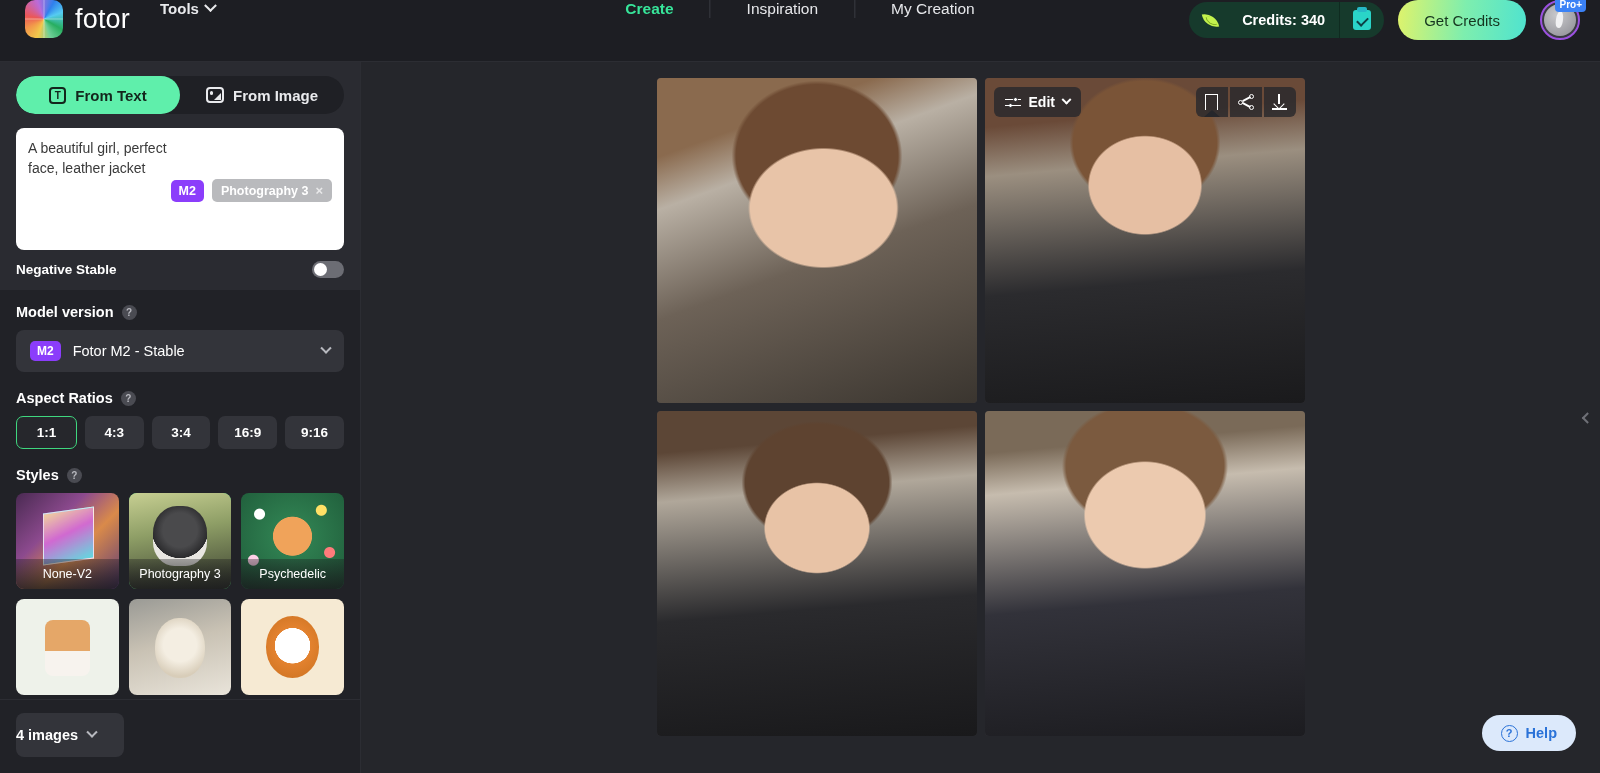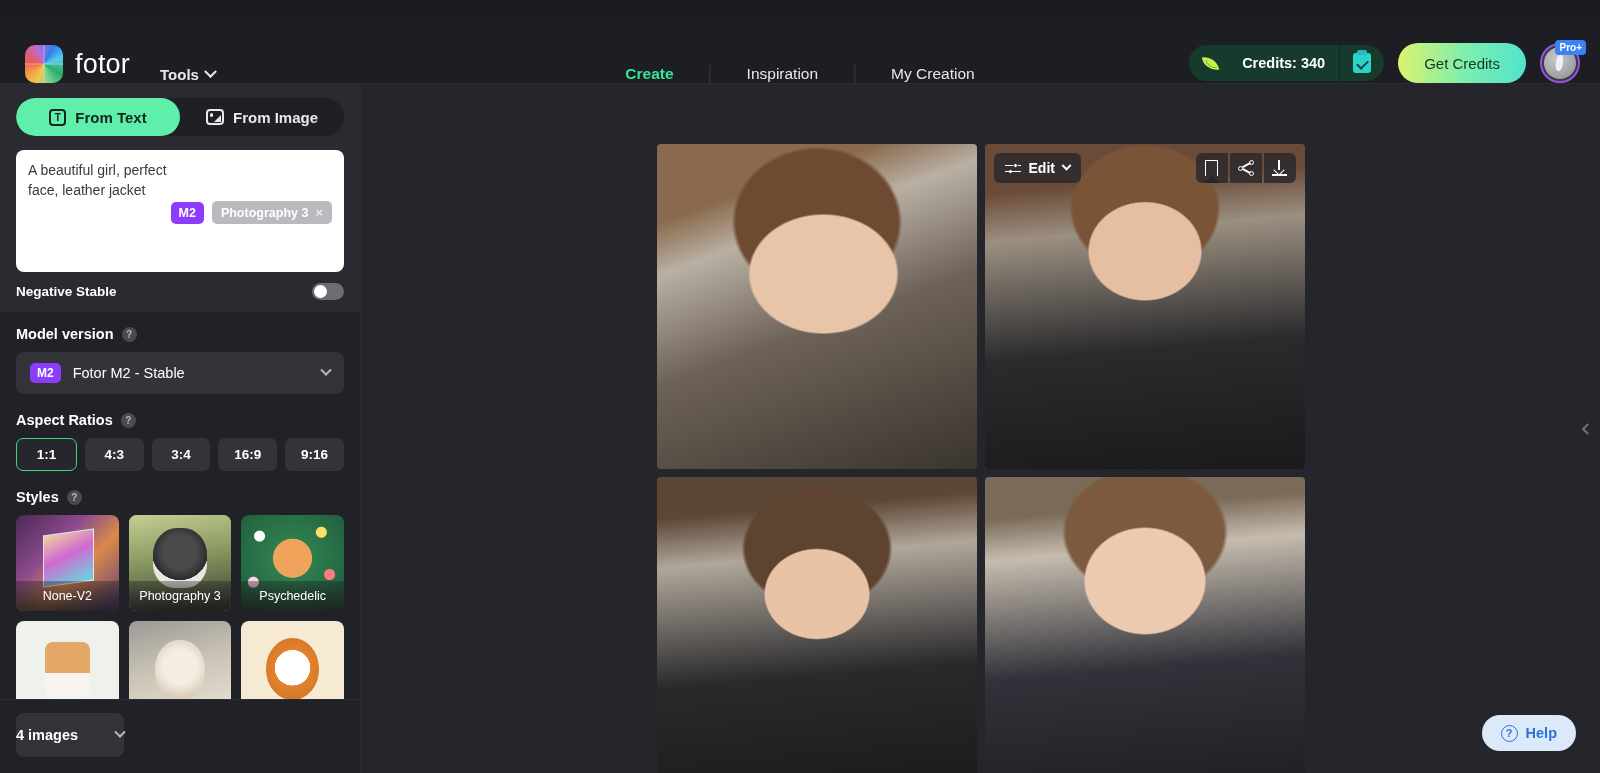--- a/index.html
+++ b/index.html
@@ -8,24 +8,23 @@
     background: #1b1c20;
     font-family: "Liberation Sans", sans-serif;
     overflow: hidden;
   }
   .app { position: relative; width: 1600px; height: 773px; display: flex; flex-direction: column; }
 
   
   .header {
     height: 62px; flex: 0 0 62px;
     background: #1d1e23;
-    display: flex; align-items: flex-end;
+    display: flex; align-items: flex-start;
     border-bottom: 1px solid #2c2d33;
     position: relative;
-    margin-top: 22px;
   }
   .brand { display: flex; align-items: center; gap: 12px; margin-left: 25px; }
   .logo-mark {
     width: 38px; height: 38px; border-radius: 10px; overflow: hidden;
     position: relative; flex: 0 0 38px;
     background: conic-gradient(from 200deg,
       #f2c94c 0deg, #f2994a 40deg, #eb5757 80deg,
       #bb6bd9 140deg, #2f80ed 190deg, #56ccf2 230deg,
       #27ae60 280deg, #6fcf97 320deg, #f2c94c 360deg);
   }
@@ -164,32 +163,32 @@
   .th-paint { background: linear-gradient(165deg,#9a9a95,#c9c2b4 45%,#e9e4da); }
   .th-paint::after{content:""; position:absolute; left:26%; top:20%; width:48%; height:62%; border-radius:48%;
     background: radial-gradient(circle at 50% 45%, #f4eee2 40%, #d8cdb9 75%); }
   .th-flat { background: #f6ead3; }
   .th-flat::after{content:""; position:absolute; left:24%; top:18%; width:52%; height:64%; border-radius:50%;
     background: radial-gradient(circle at 50% 48%, #fff 42%, #e3822f 43%, #c9701f 100%); }
 
   .sb-bottom { background: #212227; padding: 13px 16px 16px; display:flex; gap: 10px;
     border-top: 1px solid #2c2d33; }
   .count-select { width: 108px; height: 44px; background: #33343a; border-radius: 8px;
-    display:flex; align-items:center; justify-content:space-between; gap: 10px; color:#fff;
+    display:flex; align-items:center; justify-content:flex-start; gap: 10px; color:#fff;
     font-size: 14.5px; font-weight: 600; cursor: pointer; }
   .gen-btn { flex: 1; height: 44px; border-radius: 8px; border: none; cursor: pointer; font-family: inherit;
     background: linear-gradient(95deg,#dff36b 0%,#86efb4 55%,#4ce3c5 100%);
     display:flex; align-items:center; padding: 0 14px 0 18px; }
   .gen-label { color:#14301f; font-size: 16px; font-weight: 700; }
   .gen-cost { margin-left:auto; background: rgba(255,255,255,.26); border-radius: 14px; height: 26px;
     display:flex; align-items:center; gap: 6px; padding: 0 11px; color: #14301f; font-size: 13.5px; font-weight: 700; }
 
   
   .main { flex: 1; background: #25262b; position: relative; display:flex; justify-content:center; padding-top: 16px; }
-  .grid { display: grid; grid-template-columns: 320px 320px; grid-template-rows: 325px 325px; gap: 8px; margin-top: 44px; }
+  .grid { display: grid; grid-template-columns: 320px 320px; grid-template-rows: 325px 325px; gap: 8px; }
   .cell { position: relative; border-radius: 4px; overflow: hidden; background:#3a3b40; }
   .cell.hover .tools { opacity: 1; }
   .tools { position: absolute; top: 9px; left: 9px; right: 9px; display: flex; align-items: center; opacity: 0; }
   .cell.hover .tools { opacity: 1; }
   .edit-btn { display:flex; align-items:center; gap: 8px; background: rgba(40,40,44,.82);
     border-radius: 6px; height: 30px; padding: 0 11px; color:#fff; font-size: 14px; font-weight: 700; cursor:pointer; }
   .sliders { width: 16px; height: 13px; position: relative; }
   .sliders::before, .sliders::after { content:""; position:absolute; left:0; right:0; height:1.8px; background:#fff; }
   .sliders::before{ top: 3px; } .sliders::after{ top: 9px; }
   .sl-k1,.sl-k2{ position:absolute; width:5px;height:5px;border-radius:50%;background:#fff;border:1.5px solid #2b2b2e;}

